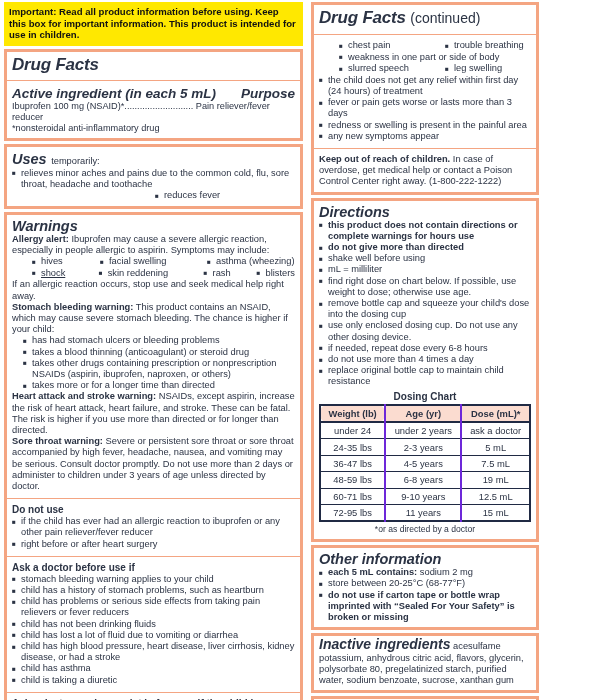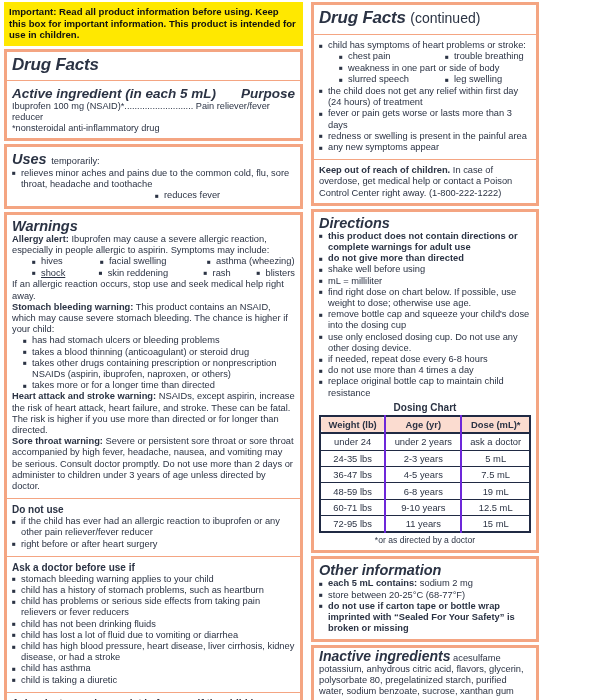--- a/index.html
+++ b/index.html
@@ -221,23 +221,20 @@
 
       <div class="pad">
         <div class="df-title">
           <span>Drug Facts</span>
           <span class="cont">(continued)</span>
         </div>
       </div>
       <div class="hr-thin"></div>
 
       <div class="pad">
-        <ul class="bl">
-          <li><span>child has symptoms of heart problems or stroke:</span></li>
-        </ul>
         <div class="inline-row">
           <span class="itm" style="width:106px;">chest pain</span>
           <span class="itm">trouble breathing</span>
         </div>
         <div class="inline-row">
           <span class="itm">weakness in one part or side of body</span>
         </div>
         <div class="inline-row">
           <span class="itm" style="width:106px;">slurred speech</span>
           <span class="itm">leg swelling</span>
@@ -256,21 +253,21 @@
           <span class="b">Keep out of reach of children.</span>
           <span>In case of overdose, get medical help or contact a Poison Control Center right away. (1-800-222-1222)</span>
         </div>
       </div>
     </div>
 
     <div class="panel">
       <div class="pad">
         <div class="sec-head-it">Directions</div>
         <ul class="bl">
-          <li class="b"><span>this product does not contain directions or complete warnings for adult use</span></li>
+          <li class="b"><span>this product does not contain directions or complete warnings for hours use</span></li>
           <li class="b"><span>do not give more than directed</span></li>
           <li><span>shake well before using</span></li>
           <li><span>mL = milliliter</span></li>
           <li><span>find right dose on chart below. If possible, use weight to dose; otherwise use age.</span></li>
           <li><span>remove bottle cap and squeeze your child's dose into the dosing cup</span></li>
           <li><span>use only enclosed dosing cup. Do not use any other dosing device.</span></li>
           <li><span>if needed, repeat dose every 6-8 hours</span></li>
           <li><span>do not use more than 4 times a day</span></li>
           <li><span>replace original bottle cap to maintain child resistance</span></li>
         </ul>

